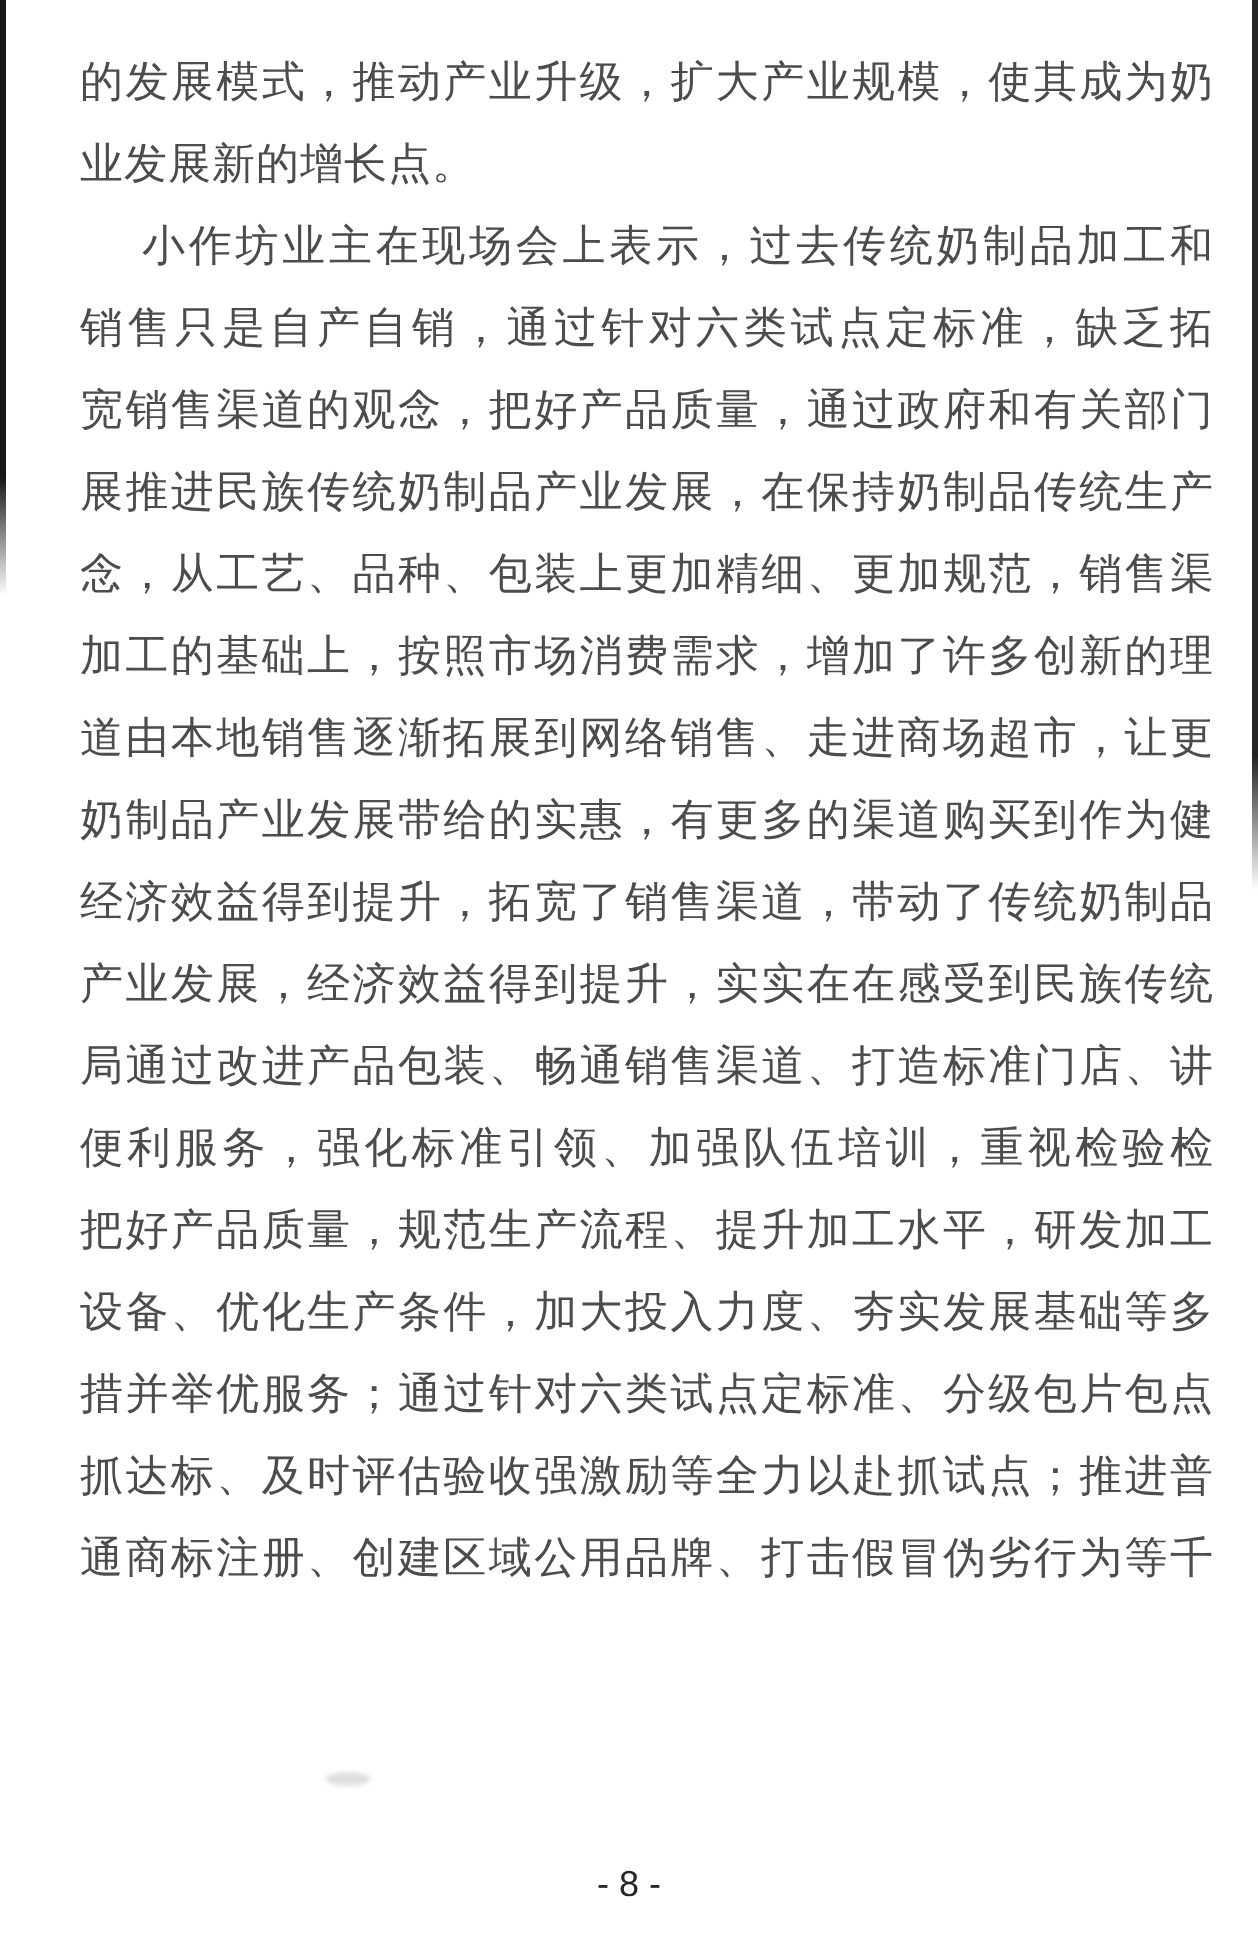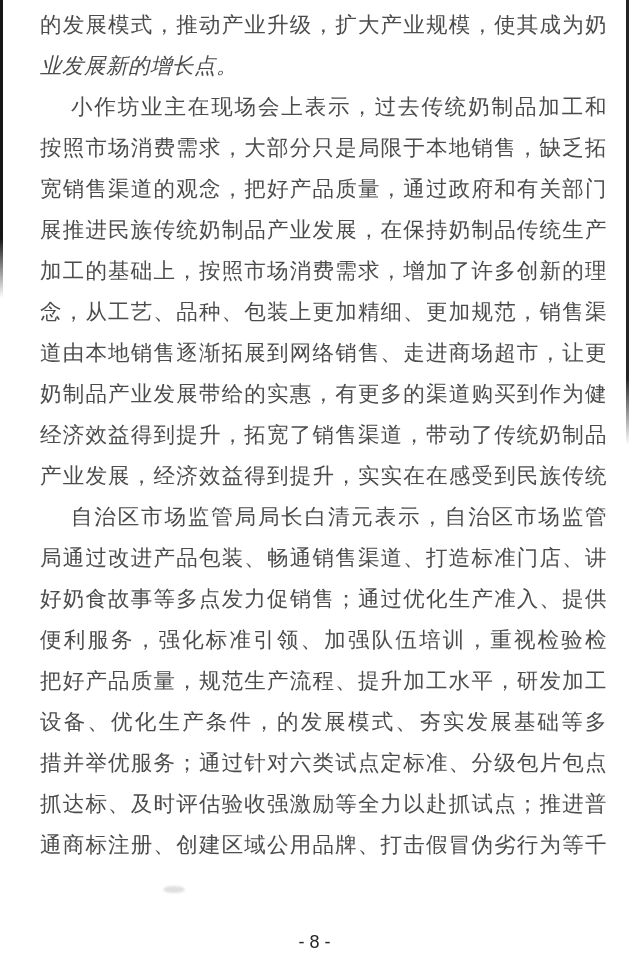--- a/index.html
+++ b/index.html
@@ -11,41 +11,40 @@
     position: relative;
     width: 629px;
     height: 972px;
     background: #ffffff;
     overflow: hidden;
     font-family: "Liberation Serif", serif;
   }
   .text-block {
     position: absolute;
     left: 40px;
-    top: 5px;
+    top: 21px;
     width: 567px;
   }
   .line {
     font-size: 21.5px;
     line-height: 41px;
     height: 41px;
     overflow: hidden;
     color: #4c4c4c;
     text-align: justify;
     text-align-last: justify;
     text-justify: inter-character;
     letter-spacing: 0.5px;
   }
   .line.indent {
     padding-left: 31px;
     font-family: Liberation Serif, serif;
   }
   .line.para-end {
     text-align-last: left;
-    font-style: italic;
   }
   .footer {
     position: absolute;
     left: 0;
     top: 932px;
     width: 629px;
     text-align: center;
     font-family: "Liberation Sans", sans-serif;
     font-size: 18px;
     color: #262626;
@@ -84,35 +83,33 @@
 <div class="page">
 
   <div class="scan-edge-left"></div>
   <div class="scan-edge-right"></div>
   <div class="scan-smudge"></div>
 
   <div class="text-block">
     <div class="line">的发展模式，推动产业升级，扩大产业规模，使其成为奶</div>
     <div class="line para-end">业发展新的增长点。</div>
     <div class="line indent">小作坊业主在现场会上表示，过去传统奶制品加工和</div>
-    <div class="line">按照市场消费需求，大部分只是局限于本地销售，缺乏拓</div>
+    <div class="line">销售只是自产自销，通过针对六类试点定标准，缺乏拓</div>
     <div class="line">宽销售渠道的观念，把好产品质量，通过政府和有关部门开</div>
     <div class="line">展推进民族传统奶制品产业发展，在保持奶制品传统生产</div>
+    <div class="line">念，从工艺、品种、包装上更加精细、更加规范，销售渠</div>
     <div class="line">加工的基础上，按照市场消费需求，增加了许多创新的理</div>
-    <div class="line">念，从工艺、品种、包装上更加精细、更加规范，销售渠</div>
     <div class="line">道由本地销售逐渐拓展到网络销售、走进商场超市，让更</div>
     <div class="line">奶制品产业发展带给的实惠，有更多的渠道购买到作为健康</div>
     <div class="line">经济效益得到提升，拓宽了销售渠道，带动了传统奶制品</div>
     <div class="line">产业发展，经济效益得到提升，实实在在感受到民族传统</div>
-    <div class="line indent">自治区市场监管局局长白清元表示，自治区市场监管</div>
     <div class="line">局通过改进产品包装、畅通销售渠道、打造标准门店、讲</div>
-    <div class="line">好奶食故事等多点发力促销售；通过优化生产准入、提供</div>
     <div class="line">便利服务，强化标准引领、加强队伍培训，重视检验检测、</div>
     <div class="line">把好产品质量，规范生产流程、提升加工水平，研发加工</div>
-    <div class="line">设备、优化生产条件，的发展模式、夯实发展基础等多</div>
+    <div class="line">设备、优化生产条件，加大投入力度、夯实发展基础等多</div>
     <div class="line">措并举优服务；通过针对六类试点定标准、分级包片包点</div>
     <div class="line">抓达标、及时评估验收强激励等全力以赴抓试点；推进普</div>
     <div class="line">通商标注册、创建区域公用品牌、打击假冒伪劣行为等千</div>
   </div>
 
   <div class="footer">- 8 -</div>
 
 </div>
 
 </body></html>

